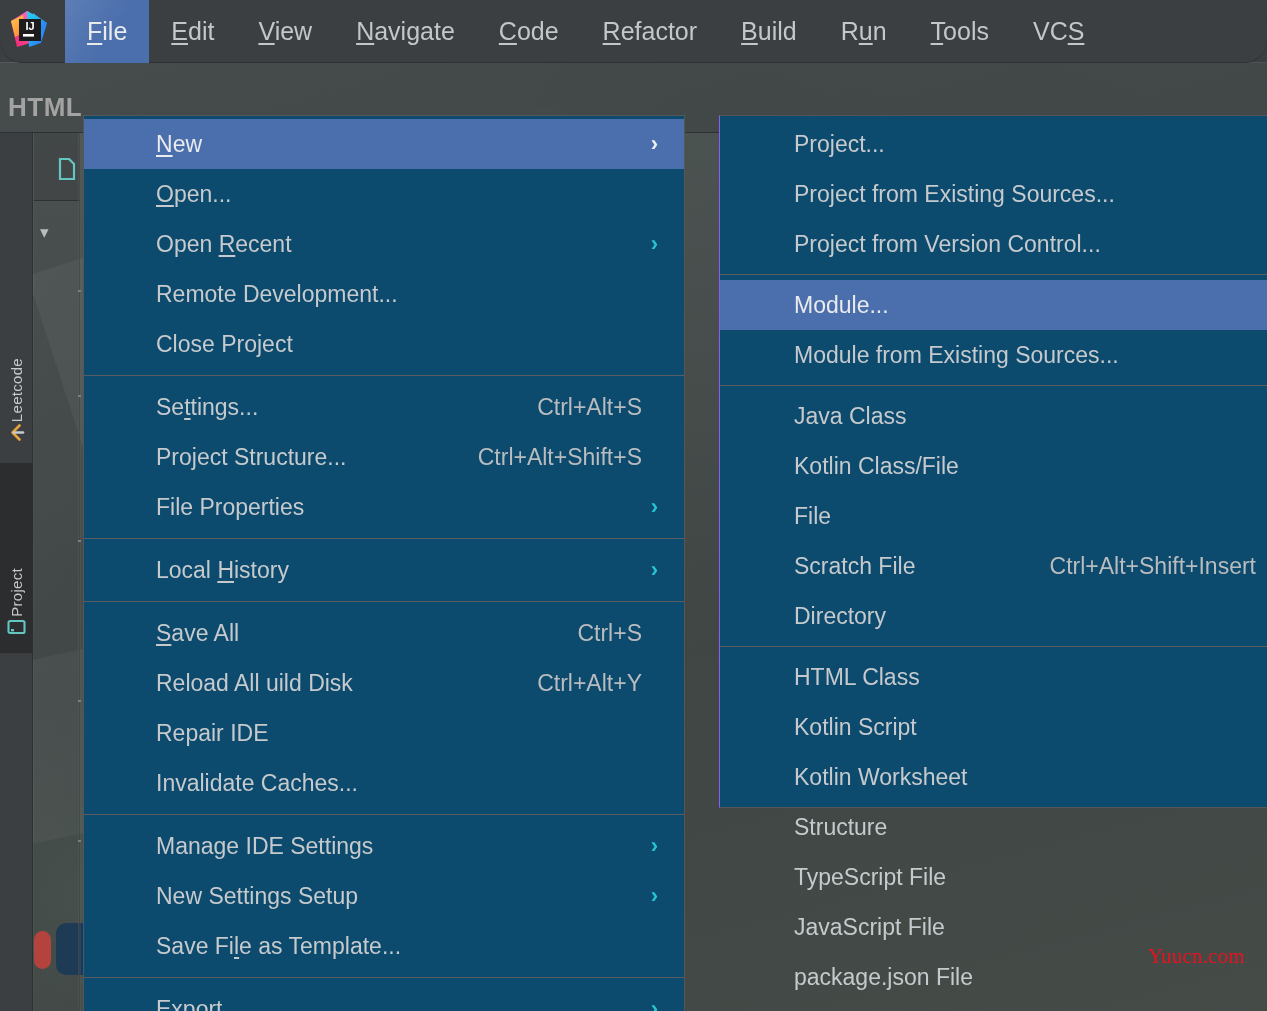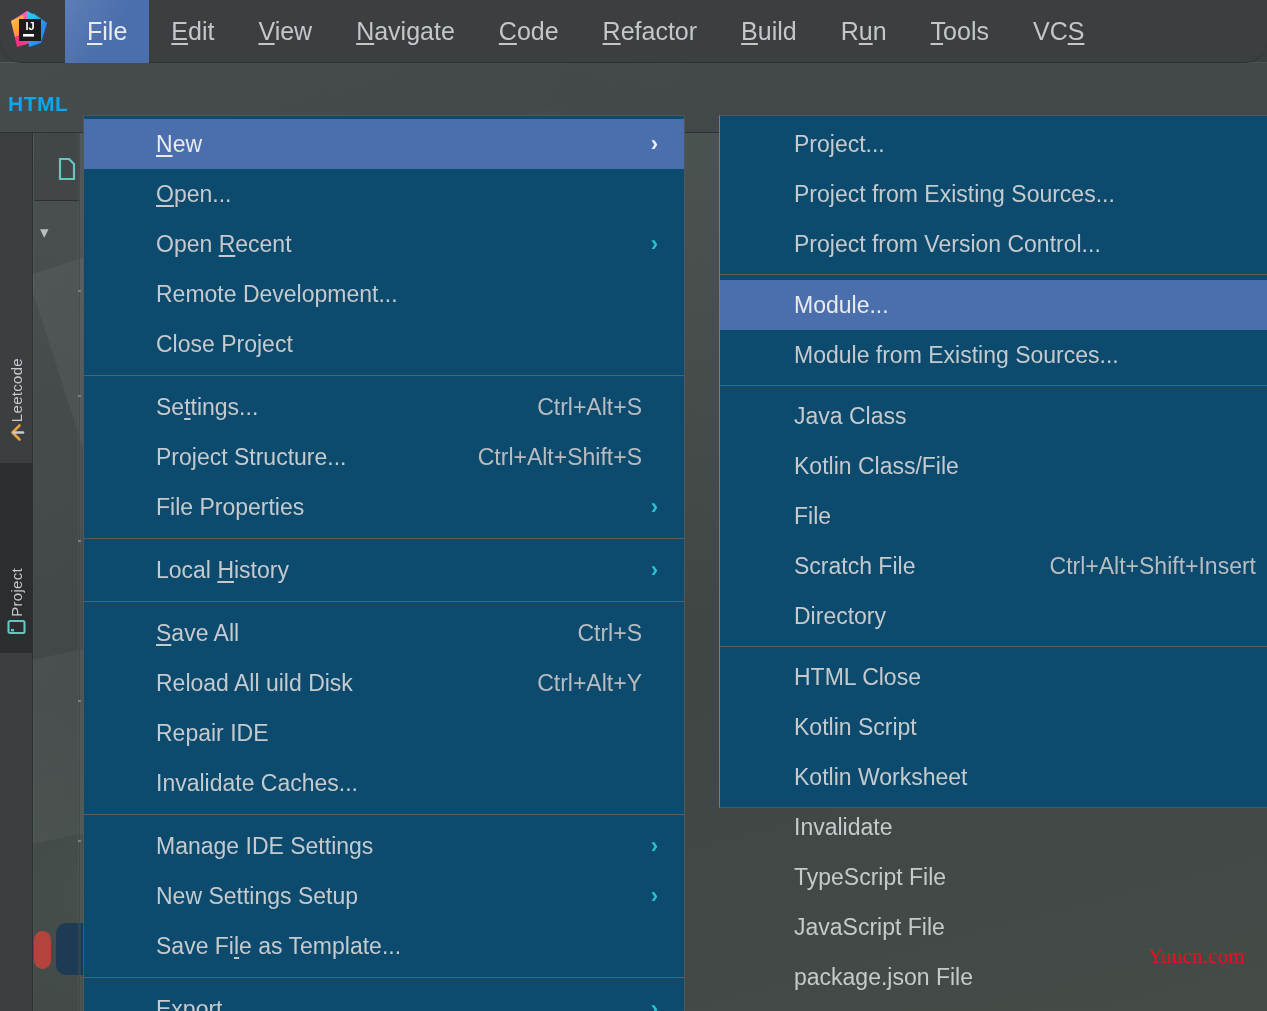--- a/index.html
+++ b/index.html
@@ -87,21 +87,21 @@
   }
 
   
   .breadcrumb-bar {
     position:absolute; left:0; top:63px; width:1267px; height:70px;
     background:rgba(60,63,65,0.55);
     border-bottom:1px solid #2e3133;
   }
   .breadcrumb-html {
     position:absolute; left:8px; top:92px;
-    font-size:21px; font-weight:bold; color:#0ea5e9;
+    font-size:26px; font-weight:bold; color:#a3a3a3;
     letter-spacing:0.5px;
   }
 
   
   .menubar {
     position:absolute; left:0; top:0; width:1267px; height:63px;
     background:#3c3f41;
     display:flex; align-items:center;
     border-bottom:1px solid #2e3133;
     z-index:20;
@@ -391,30 +391,30 @@
       </div>
       <div class="menu-item">
         <span class="mi-label">Scratch File</span>
         <span class="mi-accel">Ctrl+Alt+Shift+Insert</span>
       </div>
       <div class="menu-item">
         <span class="mi-label">Directory</span>
       </div>
       <div class="menu-sep"></div>
       <div class="menu-item">
-        <span class="mi-label">HTML Close</span>
+        <span class="mi-label">HTML Class</span>
       </div>
       <div class="menu-item">
         <span class="mi-label">Kotlin Script</span>
       </div>
       <div class="menu-item">
         <span class="mi-label">Kotlin Worksheet</span>
       </div>
       <div class="menu-item">
-        <span class="mi-label">Invalidate</span>
+        <span class="mi-label">Structure</span>
       </div>
       <div class="menu-item">
         <span class="mi-label">TypeScript File</span>
       </div>
       <div class="menu-item">
         <span class="mi-label">JavaScript File</span>
       </div>
       <div class="menu-item">
         <span class="mi-label">package.json File</span>
       </div>

